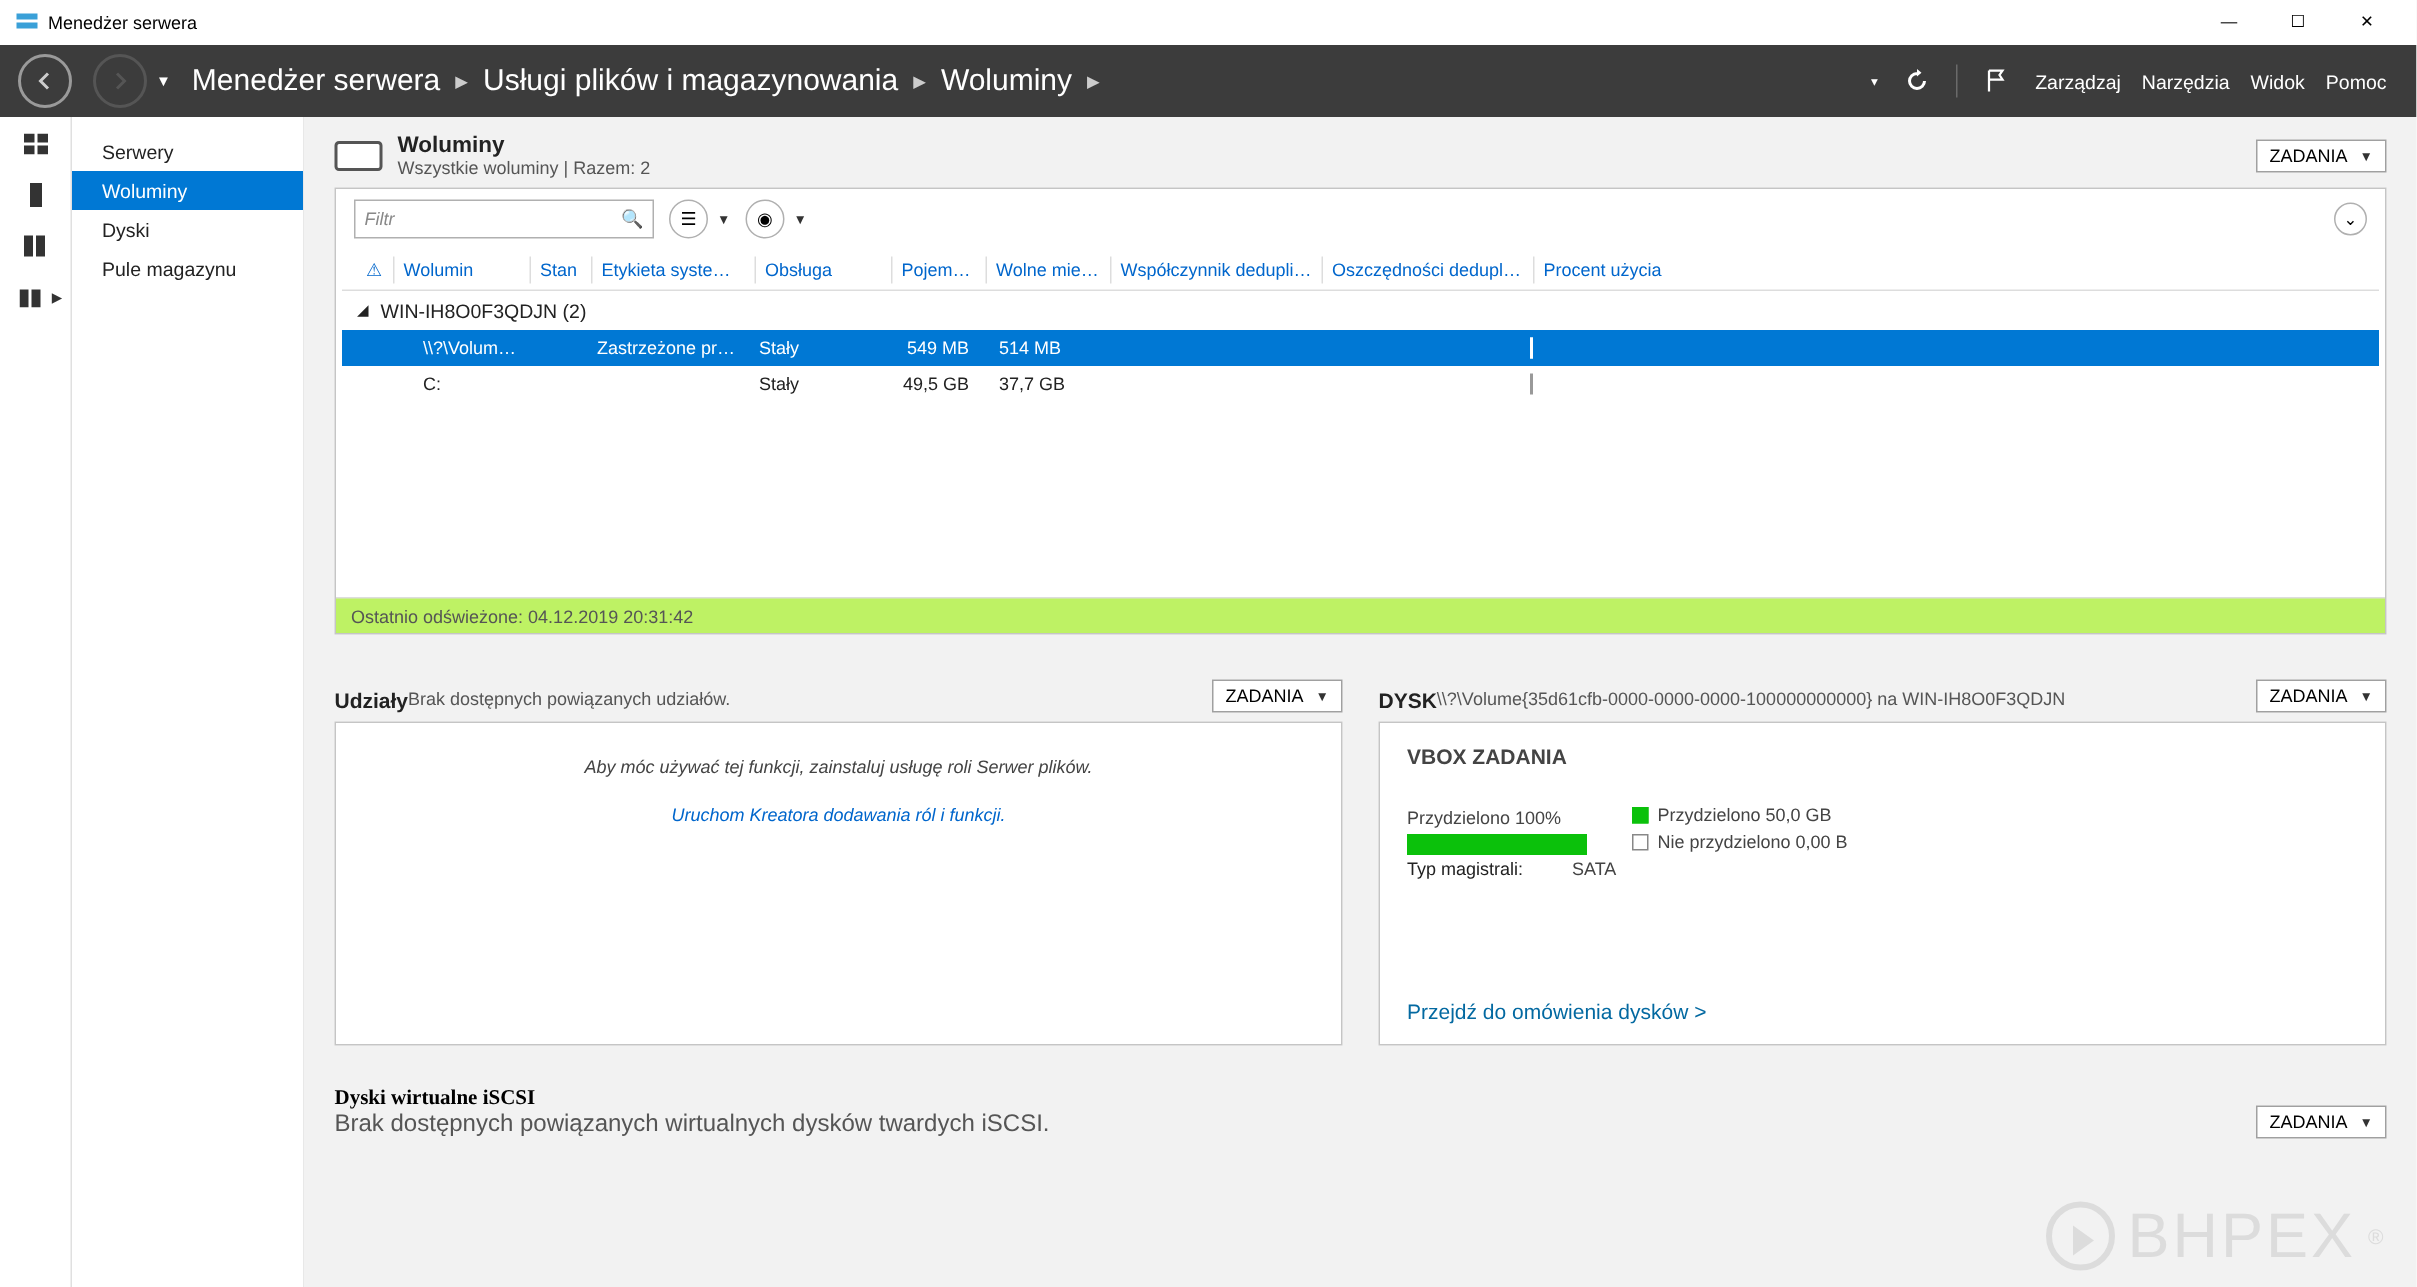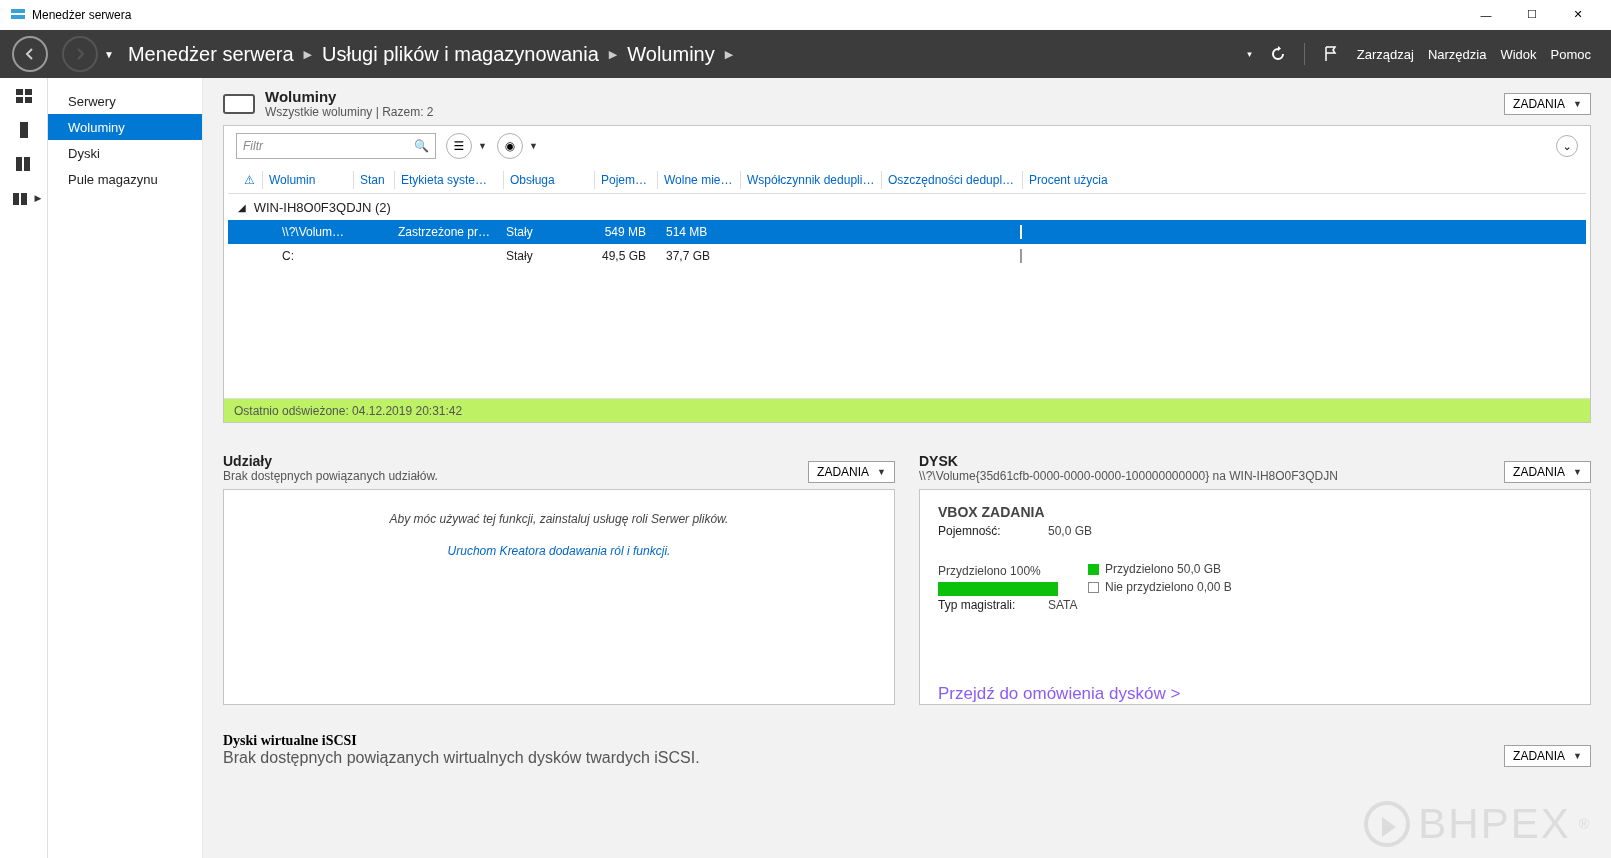--- a/index.html
+++ b/index.html
@@ -67,38 +67,38 @@
 .usage-fill { height:100%; background:#0bc10b; }
 
 .lastref { height:24px; background:#bef264; border-top:1px solid #ddd; font-size:12px; color:#555; padding-left:10px; display:flex; align-items:center; }
 .gridbody-space { height:130px; }
 
 
 .lower { display:flex; gap:24px; margin-top:30px; }
 .lpanel { flex:1; display:flex; flex-direction:column; }
 .lpanel.right { flex:1; }
 .lhead { display:flex; align-items:flex-end; margin-bottom:6px; }
-.lhead .lt { display:flex; flex-direction:column; }
+.lhead .lt { display:flex; flex-direction:row; }
 .lhead h3 { font-size:14px; font-weight:600; color:#222; }
 .lhead .ls { font-size:12px; color:#555; }
 .lbox { background:#fff; border:1px solid #c5c5c5; height:216px; padding:18px; font-size:12px; color:#444; text-align:center; position:relative; }
 .lbox .install-msg { margin-top:4px; font-style:italic; }
 .lbox .link { color:#0066cc; margin-top:18px; display:block; font-style:italic; }
 
 .diskbox { text-align:left; padding:14px 18px; }
 .diskbox h4 { font-size:14px; font-weight:600; }
 .diskbox .row { display:flex; font-size:12px; margin-top:4px; }
 .diskbox .row .lbl { width:110px; color:#222; }
 .diskbox .alloc-label { font-size:12px; margin-top:26px; }
 .diskbox .alloc-bar { width:120px; height:14px; background:#0bc10b; margin-top:4px; }
 .diskbox .legend { font-size:12px; margin-top:-34px; margin-left:150px; }
 .diskbox .legend div { display:flex; align-items:center; gap:6px; margin-bottom:4px; }
 .diskbox .sq { width:11px; height:11px; border:1px solid #888; }
 .diskbox .sq.green { background:#0bc10b; border-color:#0bc10b; }
-.diskbox .foot-link { position:absolute; bottom:0; left:18px; color:#8b5cf6; font-size:17px; }
+.diskbox .foot-link { position:absolute; bottom:14px; left:18px; color:#0369a1; font-size:14px; }
 
 .iscsi-sec { margin-top:28px; }
 .iscsi-sec h3 { font-size:14px; font-weight:600;font-family:Liberation Serif, serif; }
 .iscsi-sec .ls { font-size:16px; color:#555; }
 .iscsi-sec .head-row{display:flex;align-items:flex-end;}
 
 
 .wm { position:absolute; right:20px; bottom:10px; font-size:42px; color:#dcdcdc; font-weight:300; letter-spacing:2px; pointer-events:none; display:flex; align-items:center; gap:8px;}
 .wm .circ{width:46px;height:46px;border:4px solid #dcdcdc;border-radius:50%;position:relative;}
 .wm .circ:after{content:"";position:absolute;left:14px;top:12px;border-left:14px solid #dcdcdc;border-top:10px solid transparent;border-bottom:10px solid transparent;}
@@ -299,24 +299,20 @@
             <h3>DYSK</h3>
             <span class="ls">\\?\Volume{35d61cfb-0000-0000-0000-100000000000} na WIN-IH8O0F3QDJN</span>
           </div>
           <div class="zadania-btn" style="margin-left:auto;">
               <span>ZADANIA</span>
               <span class="arrow">▼</span>
             </div>
         </div>
         <div class="lbox diskbox">
           <h4>VBOX ZADANIA</h4>
-          <div class="row">
-              <span class="lbl">Pojemność:</span>
-              <span>50,0 GB</span>
-            </div>
           <div class="alloc-label">Przydzielono 100%</div>
           <div class="alloc-bar"></div>
           <div class="legend">
             <div>
                 <span class="sq green"></span>
                 <span>Przydzielono 50,0 GB</span>
               </div>
             <div>
                 <span class="sq"></span>
                 <span>Nie przydzielono 0,00 B</span>

